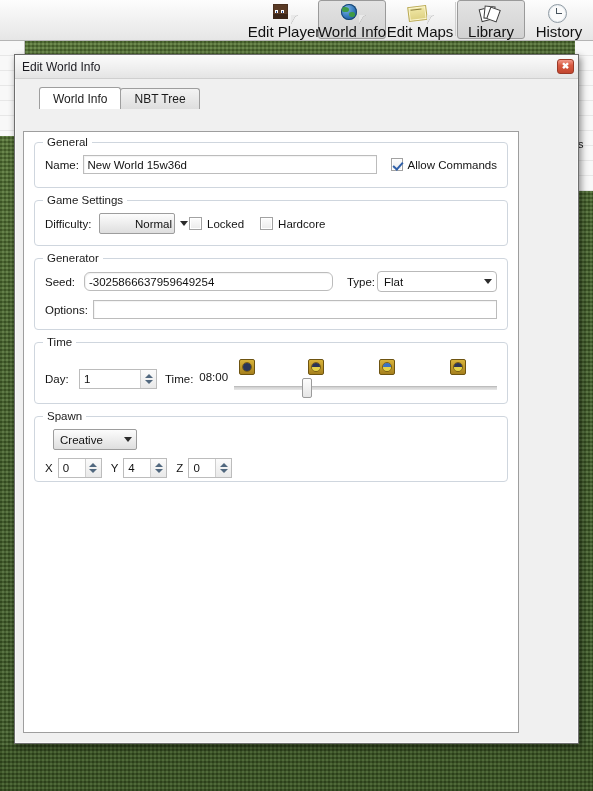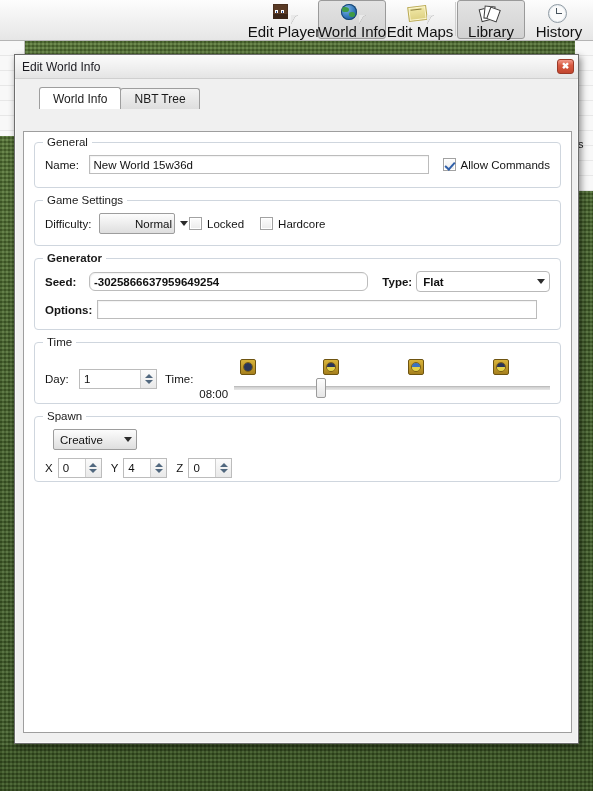--- a/index.html
+++ b/index.html
@@ -192,21 +192,21 @@
     background: linear-gradient(#f3f3f3, #dedede);
   }
   .tab.active {
     background: #ffffff;
     border-color: #9e9e9e;
     z-index: 3;
     height: 22px;
   }
   #tabpanel {
     position: absolute; left: 8px; top: 52px;
-    width: 549px; height: 602px;
+    width: 496px; height: 602px;
     background: #ffffff;
     border: 1px solid #9e9e9e;
     box-sizing: border-box;
     padding: 10px;
   }
 
   
   .group {
     position: relative;
     border: 1px solid #cfd6de;
@@ -413,21 +413,21 @@
             <span>Normal</span>
             <span class="caret"></span>
           </div>
           <div class="cb" style="margin-left:14px;"></div>
           <div class="lbl">Locked</div>
           <div class="cb" style="margin-left:16px;"></div>
           <div class="lbl">Hardcore</div>
         </div>
       </div>
 
-      <div class="group" style="height:72px;font-weight:bold;">
+      <div class="group" style="height:72px;">
         <div class="legend">Generator</div>
         <div class="row">
           <div class="lbl" style="width:44px;">Seed:</div>
           <div class="textbox" style="width:280px;border-radius:6px;">-3025866637959649254</div>
           <div class="lbl" style="margin-left:14px; width:34px;">Type:</div>
           <div class="combo flat" style="width:134px;">
             <span>Flat</span>
             <span class="caret"></span>
           </div>
         </div>
@@ -442,21 +442,21 @@
         <div class="row" style="align-items:flex-start; margin-top:4px;">
           <div class="lbl" style="width:34px; margin-top:14px;">Day:</div>
           <div class="spinner" style="width:78px; margin-top:10px;">
             <div class="sv">1</div>
             <div class="sbtns">
               <div class="sup"></div>
               <div class="sdn"></div>
             </div>
           </div>
           <div class="lbl" style="margin-left:8px; margin-top:14px;">Time:</div>
-          <div class="lbl" style="margin-left:6px; margin-top:29px;">08:00</div>
+          <div class="lbl" style="margin-left:6px; margin-top:12px;">08:00</div>
 
           <div id="time-widgets">
             <div class="slider-track"></div>
             <div class="slider-thumb" id="slider-thumb" style="left: 26%;"></div>
             <div class="clock-icon" id="ck0" style="left: 2%;">
                 <div class="dial">
                   <div class="half-a" style="background: rgb(42, 53, 88);"></div>
                   <div class="half-b" style="background: rgb(42, 53, 88); top: 50%;"></div>
                 </div>
               </div>

